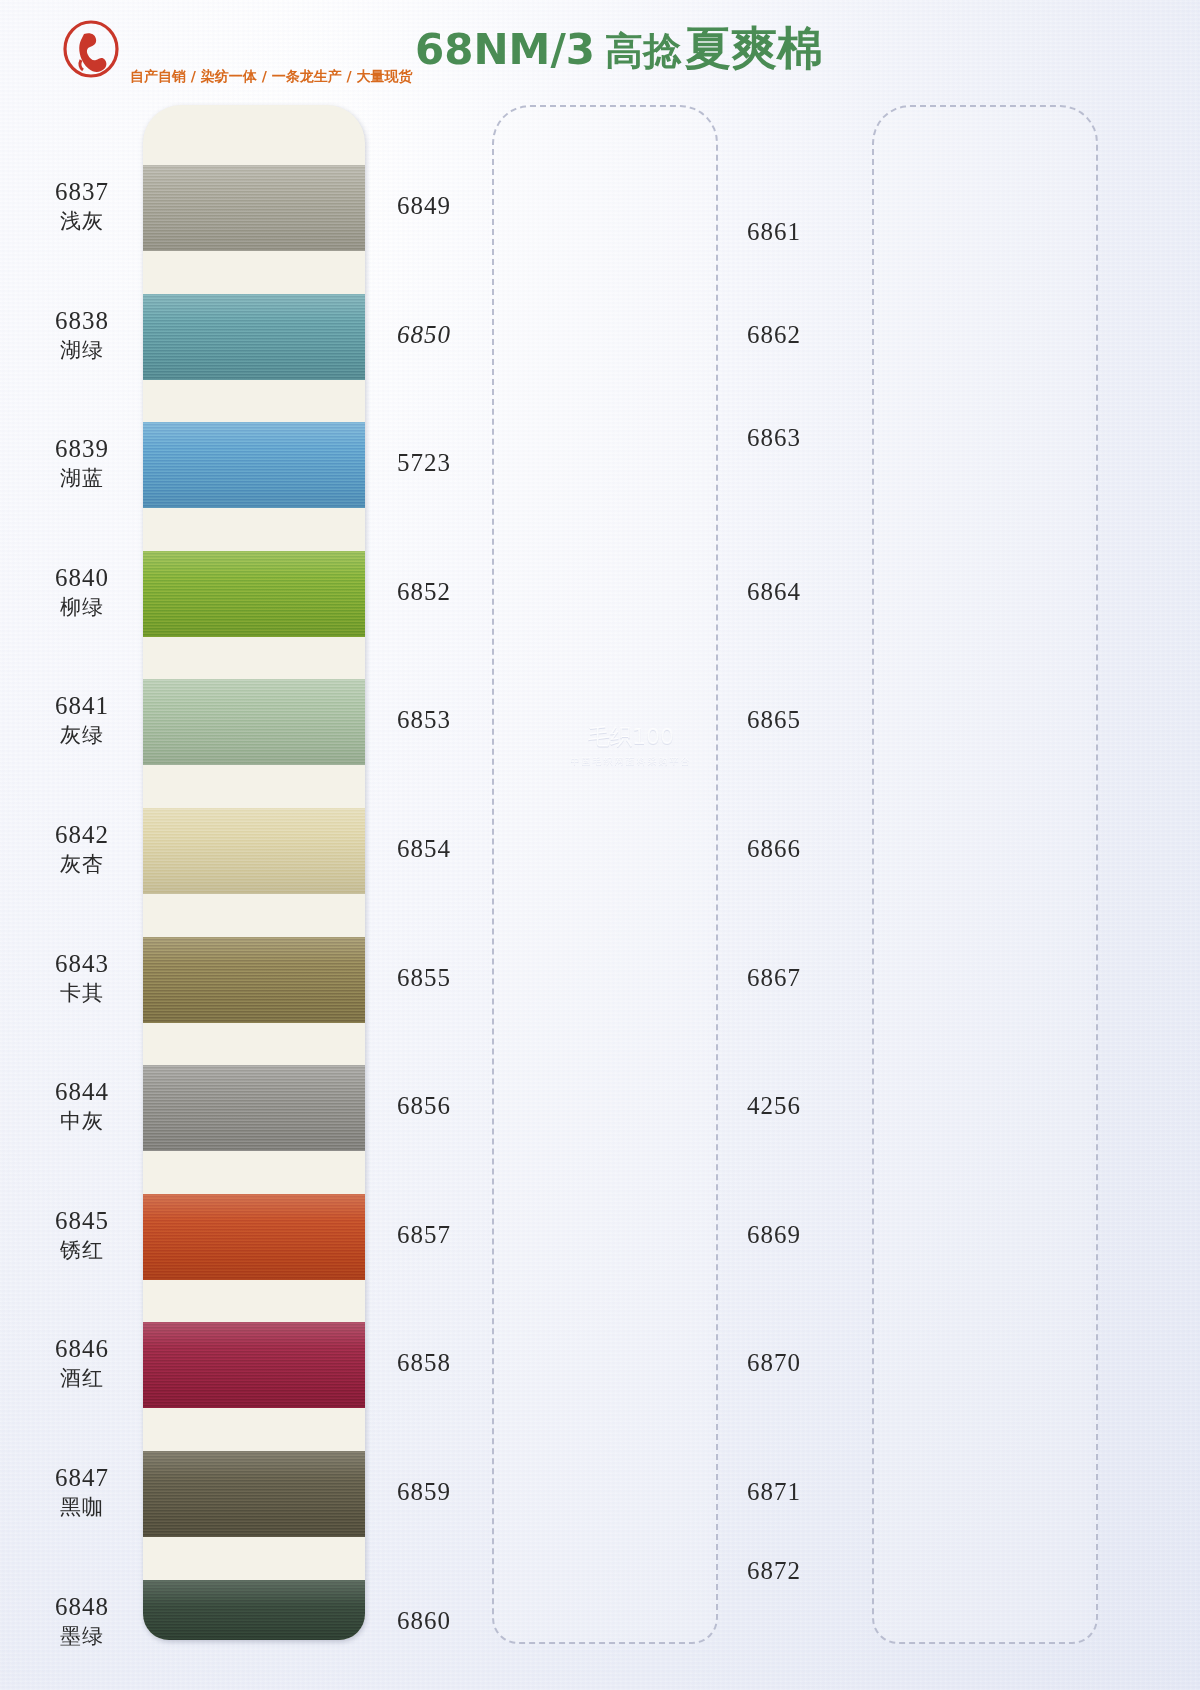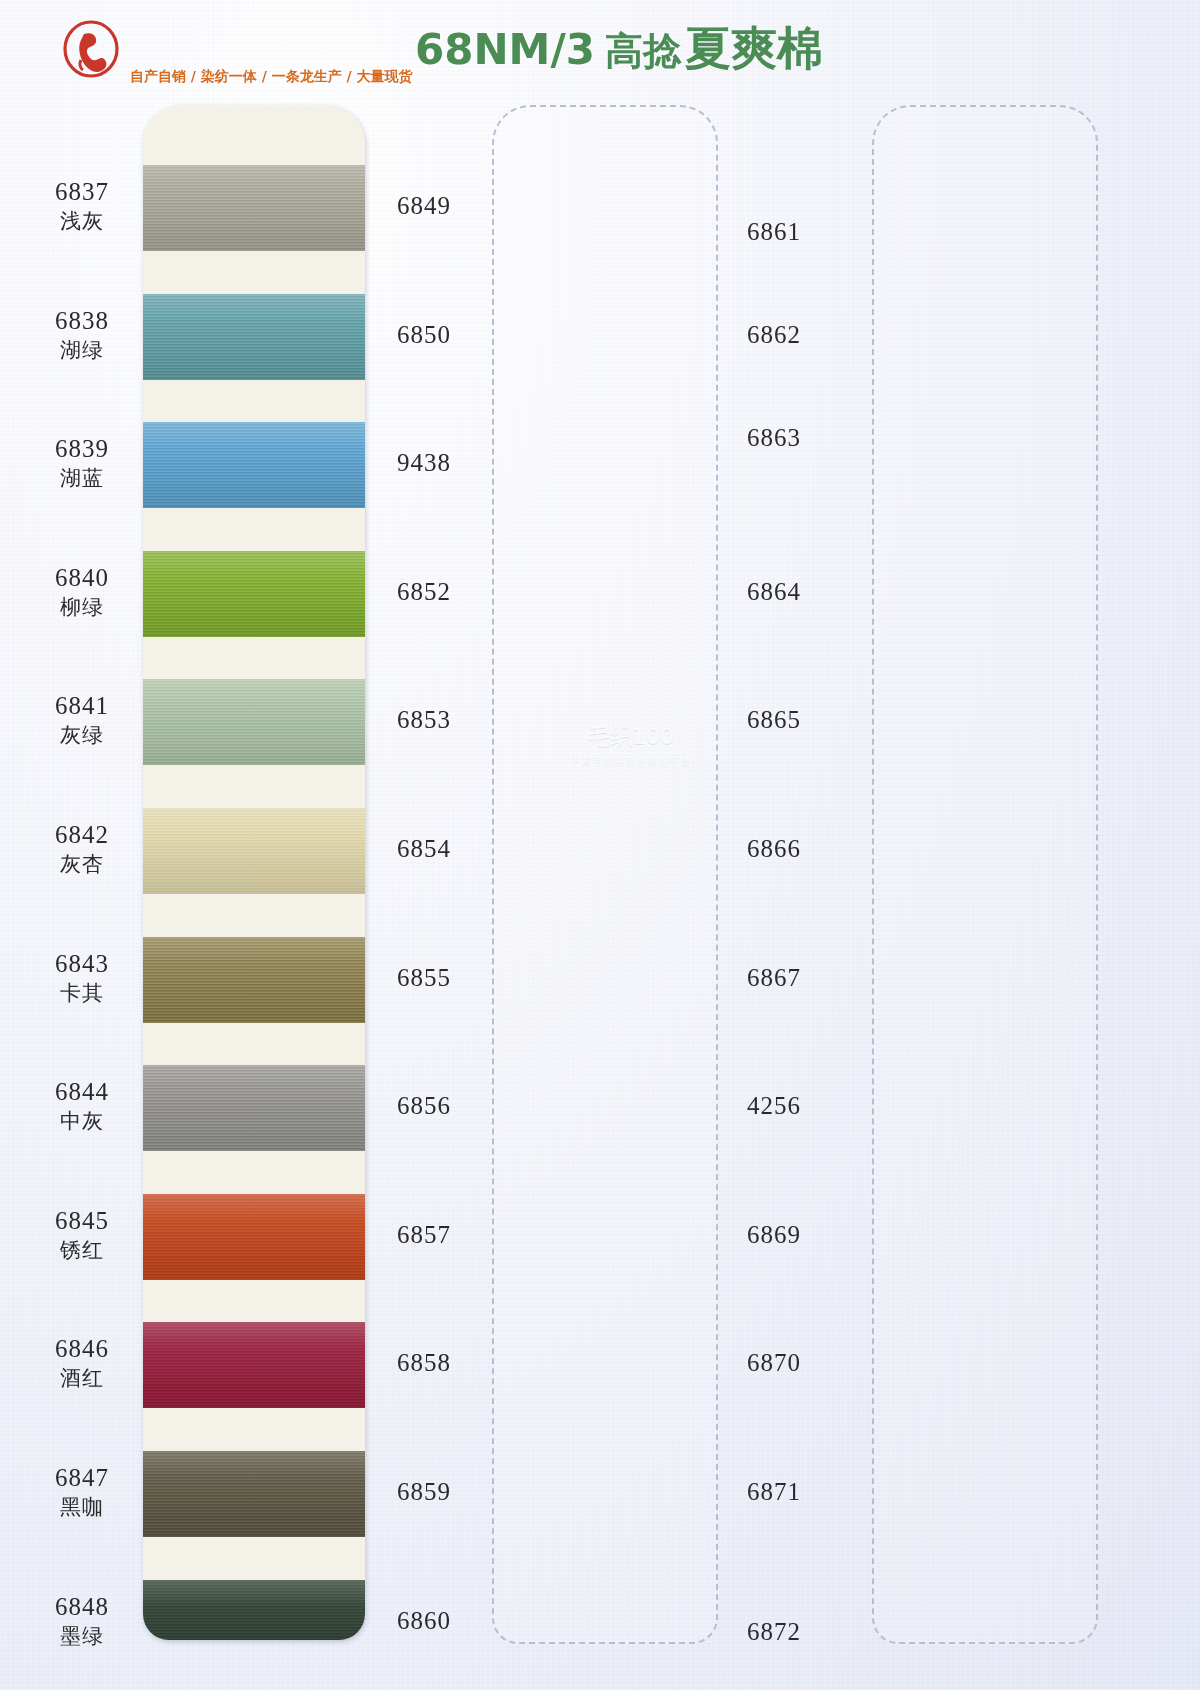--- a/index.html
+++ b/index.html
@@ -236,25 +236,25 @@
         <div class="code">6847</div>
         <div class="name">黑咖</div>
       </div>
       <div class="label col1-label" style="top: 1592.6px;">
         <div class="code">6848</div>
         <div class="name">墨绿</div>
       </div>
       <div class="label col2-label" style="top: 192px;">
         <div class="code">6849</div>
       </div>
-      <div class="label col2-label" style="top: 320.6px;">
+      <div class="label col2-label" style="top: 320.6px; font-style: italic;">
         <div class="code">6850</div>
       </div>
       <div class="label col2-label" style="top: 449.2px;">
-        <div class="code">9438</div>
+        <div class="code">5723</div>
       </div>
       <div class="label col2-label" style="top: 577.8px;">
         <div class="code">6852</div>
       </div>
       <div class="label col2-label" style="top: 706.4px;">
         <div class="code">6853</div>
       </div>
       <div class="label col2-label" style="top: 835px;">
         <div class="code">6854</div>
       </div>
@@ -302,21 +302,21 @@
       </div>
       <div class="label col3-label" style="top: 1220.8px;">
         <div class="code">6869</div>
       </div>
       <div class="label col3-label" style="top: 1349.4px;">
         <div class="code">6870</div>
       </div>
       <div class="label col3-label" style="top: 1478px;">
         <div class="code">6871</div>
       </div>
-      <div class="label col3-label" style="top: 1618px;">
+      <div class="label col3-label" style="top: 1557px;">
         <div class="code">6872</div>
       </div>
     </div>
 
   <div id="watermark">
     <div class="wm-main">毛织100</div>
     <div class="wm-sub">中国毛织网面料采购平台</div>
   </div>
 </div>
 

